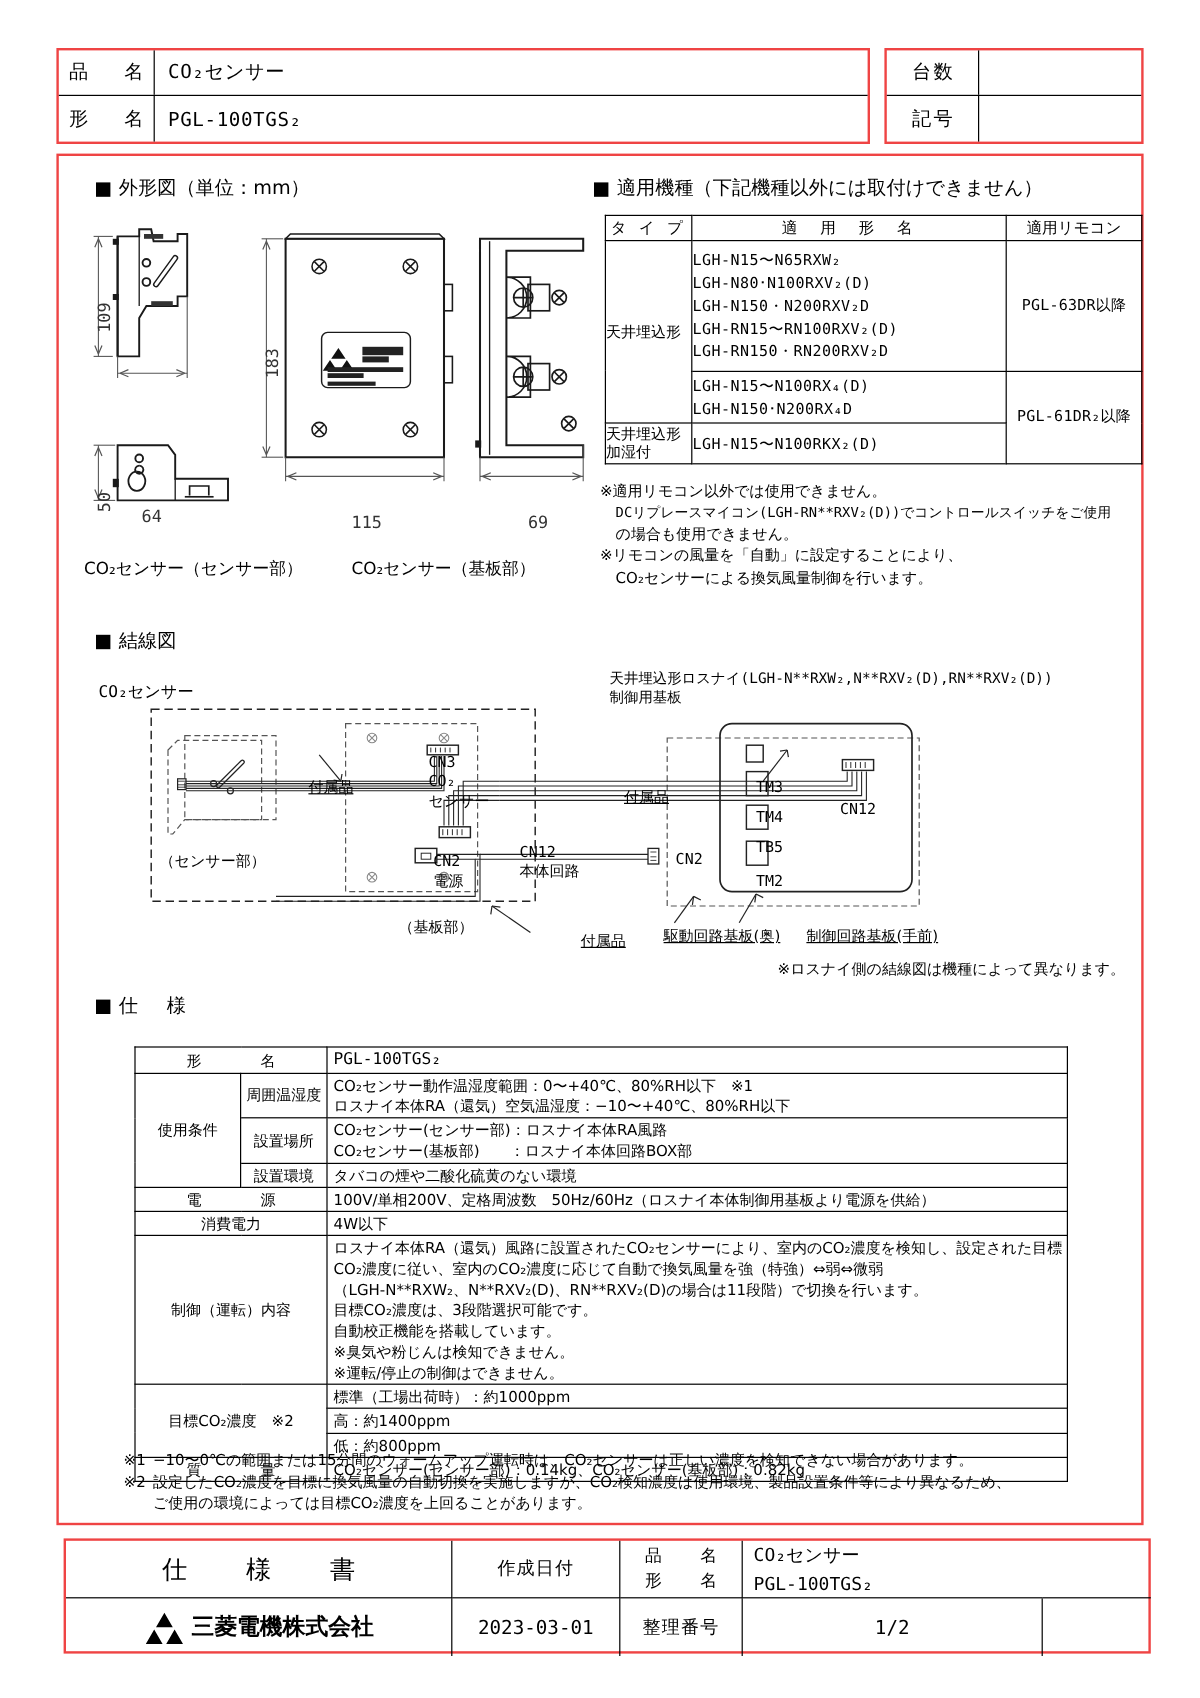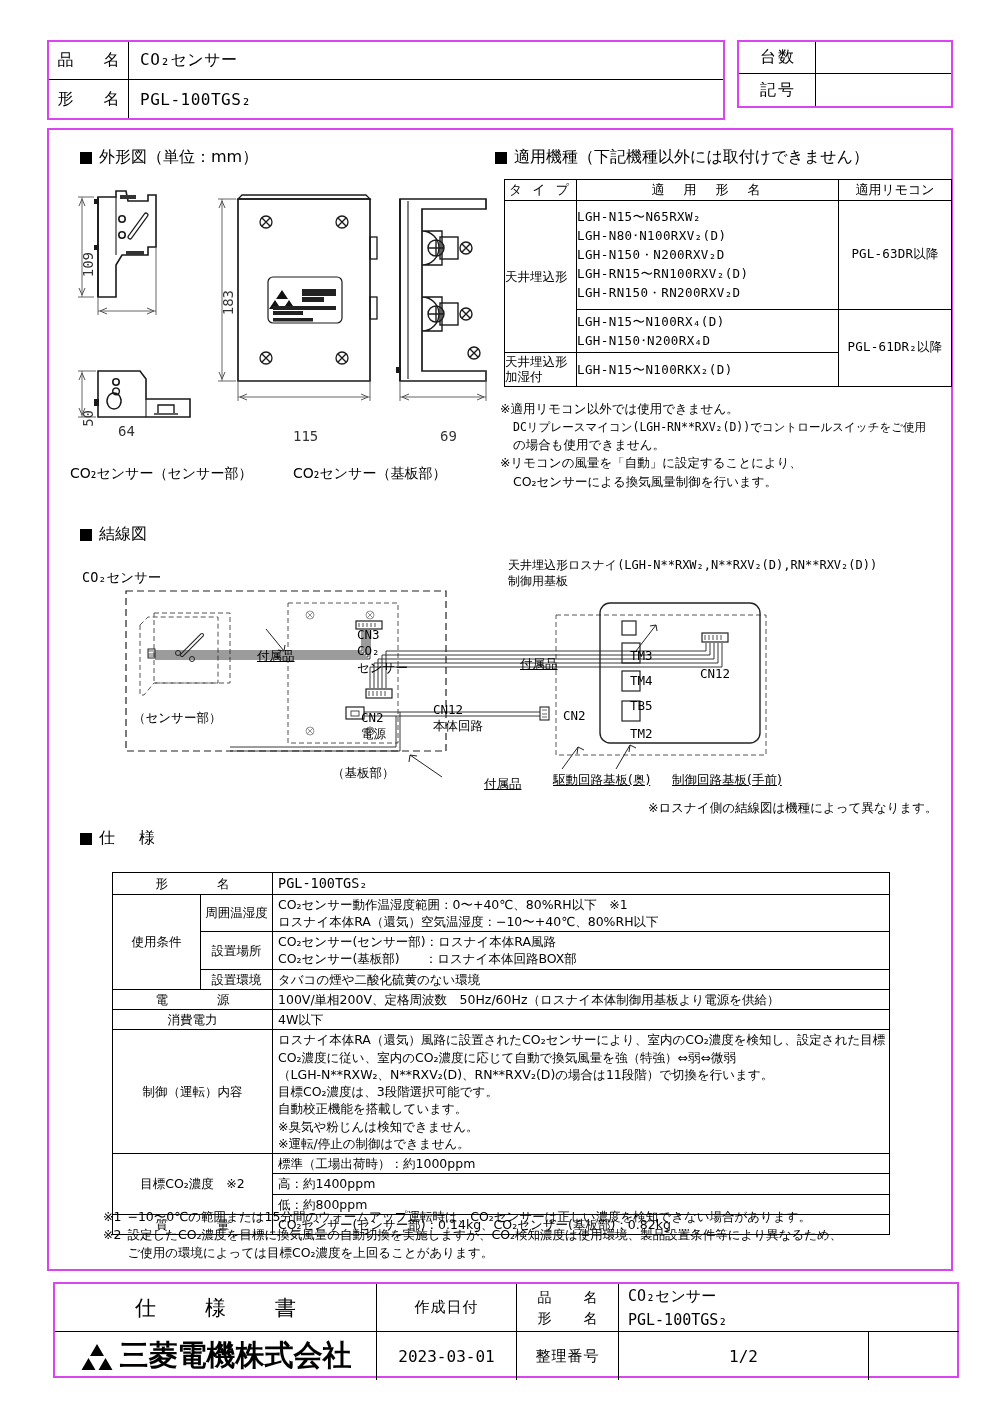--- a/index.html
+++ b/index.html
@@ -5,35 +5,35 @@
   * { box-sizing: border-box; margin:0; padding:0; }
   html,body { background:#fff; }
   body {
     width:1000px; height:1415px;
     font-family:"DejaVu Sans","Liberation Sans",sans-serif;
     color:#000; position:relative; overflow:hidden;
   }
   .page { position:absolute; inset:0; }
 
   
-  .frame { border:2px solid #d946ef; position:absolute; }
+  .frame { border:2px solid #ef4444; position:absolute; }
 
   
   #header-left { left:47px; top:40px; width:678px; height:80px; }
   #header-left .hrow { display:flex; height:50%; }
   #header-left .hrow:first-child { border-bottom:1.5px solid #000; }
   .hlabel {
     width:80px; border-right:1.5px solid #000;
     display:flex; align-items:center; justify-content:center;
     font-size:16px; letter-spacing:7px; text-indent:7px;
     font-family:"DejaVu Sans",sans-serif;
   }
   .hvalue { flex:1; display:flex; align-items:center; padding-left:11px;
             font-size:16px; font-family:"DejaVu Sans Mono",monospace; letter-spacing:.5px;}
-  #header-right { left:737px; top:40px; width:216px; height:68px; }
+  #header-right { left:737px; top:40px; width:216px; height:80px; }
   #header-right .hrow { display:flex; height:50%; }
   #header-right .hrow:first-child { border-bottom:1.5px solid #000; }
   #header-right .hlabel { width:77px; letter-spacing:2px; text-indent:2px; }
 
   
   #body-frame { left:47px; top:128px; width:906px; height:1143px; }
 
   .sec-title { font-size:16px; display:flex; align-items:center; gap:7px;
                font-family:"DejaVu Sans",sans-serif; white-space:nowrap;}
   .sq { width:12px; height:12px; background:#000; display:inline-block; }
@@ -85,21 +85,21 @@
   .tb-spec { font-size:21px; letter-spacing:14px; text-indent:14px; }
   .tb-date-h { font-size:15px; letter-spacing:1px;}
   .tb-pn { flex-direction:column; font-size:14px; line-height:1.45; letter-spacing:9px; text-indent:9px;}
   .tb-pv { flex-direction:column; align-items:flex-start !important; padding-left:9px;
            font-family:"DejaVu Sans Mono",monospace; font-size:15px; line-height:1.6;}
   .tb-date { font-family:"DejaVu Sans Mono",monospace; font-size:16px; }
   .tb-no { font-size:15px; letter-spacing:1px;}
   .tb-nd { font-family:"DejaVu Sans Mono",monospace; font-size:25px; letter-spacing:2px; }
   .tb-page { font-family:"DejaVu Sans Mono",monospace; font-size:16px; }
   .tb-logo { gap:6px; }
-  .tb-logo .name { font-size:29px; font-weight:bold; letter-spacing:0px; }
+  .tb-logo .name { font-size:19px; font-weight:bold; letter-spacing:0px; }
 
   svg { display:block; }
   .nolabel { position:absolute; }
 </style>
 </head>
 <body>
 
 <div class="page">
 
   <div class="frame" id="header-left">

